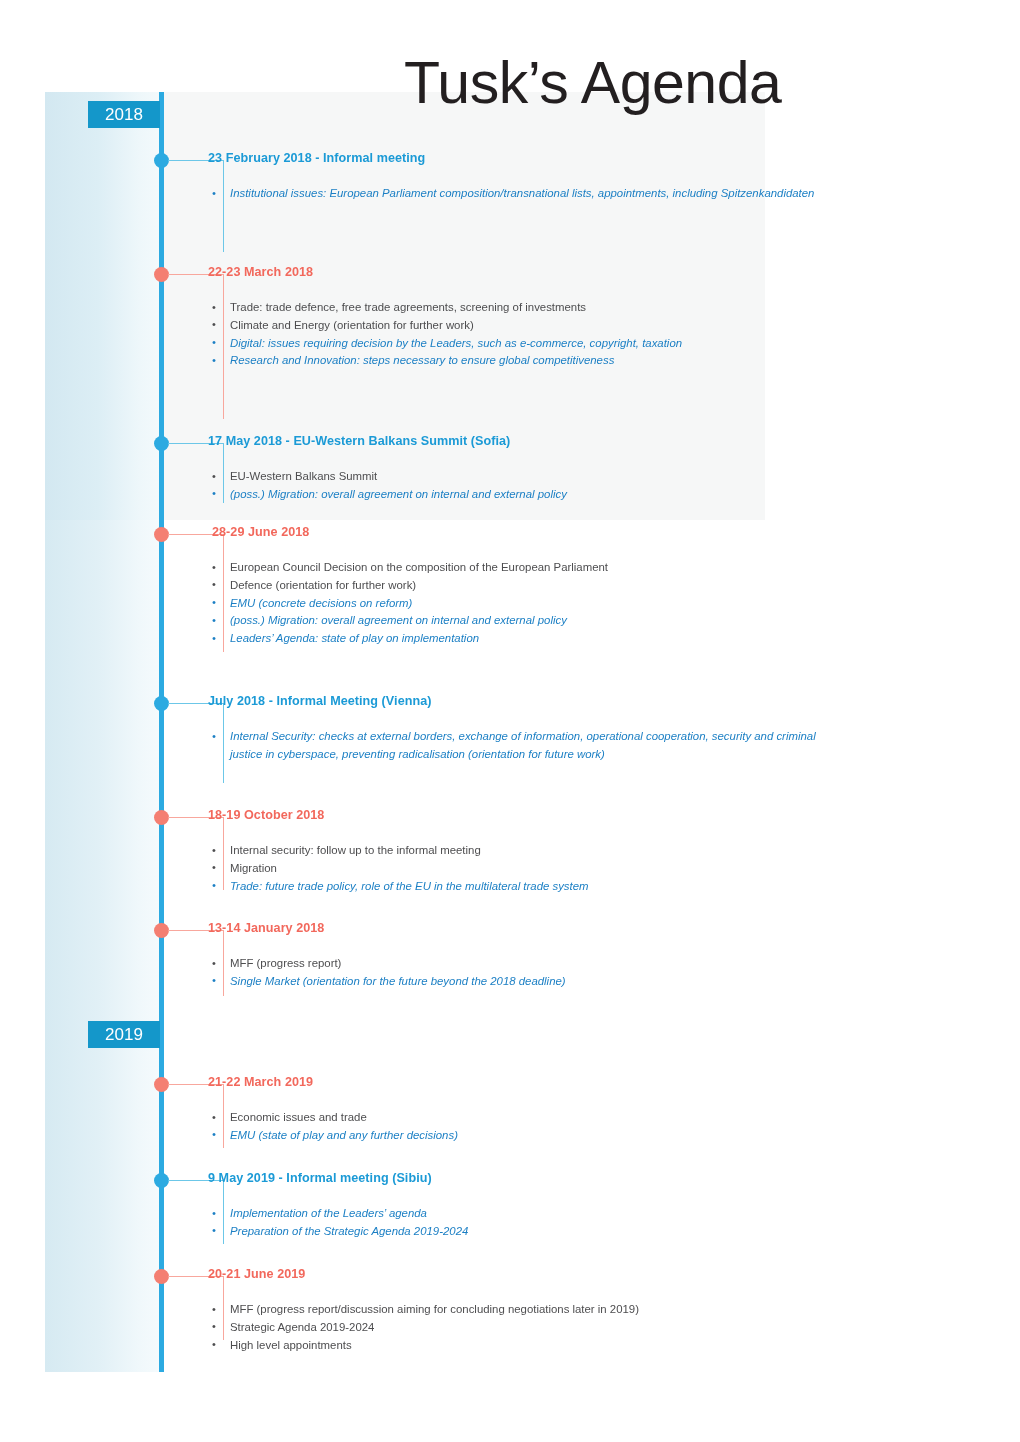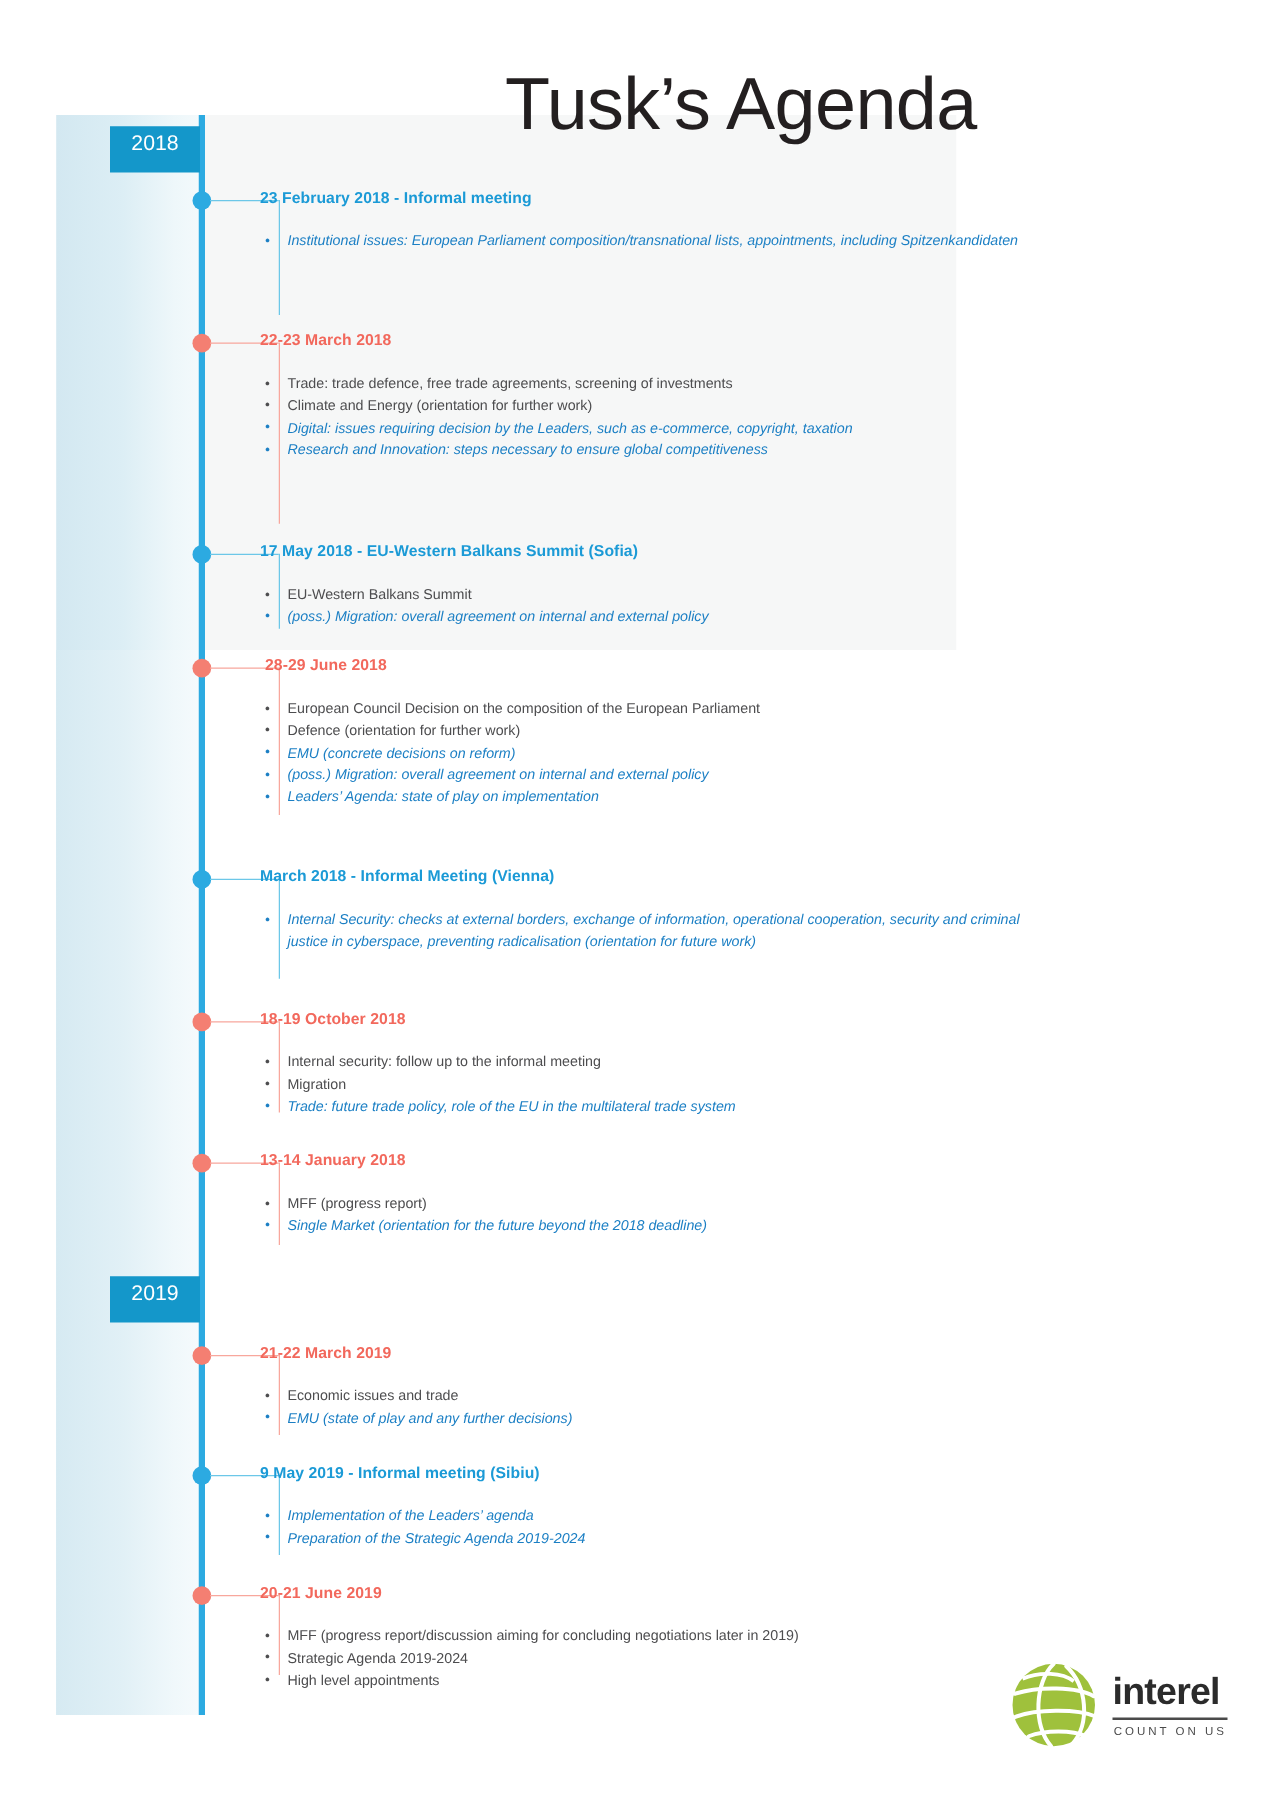--- a/index.html
+++ b/index.html
@@ -57,21 +57,21 @@
     white-space: nowrap;
   }
 
   
   .year-badge {
     position: absolute;
     background: #1497ca;
     color: #ffffff;
     font-size: 17px;
     line-height: 27px;
-    height: 37px;
+    height: 27px;
     width: 72px;
     text-align: center;
     font-weight: 400;
   }
   .year-2018 { left: 88px; top: 101px; }
   .year-2019 { left: 88px; top: 1021px; }
 
   
   .spine {
     position: absolute;
@@ -258,21 +258,21 @@
           <li>Defence (orientation for further work)</li>
           <li class="hl">EMU (concrete decisions on reform)</li>
           <li class="hl">(poss.) Migration: overall agreement on internal and external policy</li>
           <li class="hl">Leaders’ Agenda: state of play on implementation</li>
         </ul>
       </div>
       <div class="entry" style="top: 696px;">
         <div class="dot blue"></div>
         <div class="connector-h blue" style="width: 55px;"></div>
         <div class="connector-v blue" style="left: 223px; height: 80px;"></div>
-        <div class="entry-head blue">March 2018 - Informal Meeting (Vienna)</div>
+        <div class="entry-head blue">July 2018 - Informal Meeting (Vienna)</div>
         <ul class="bullets">
           <li class="hl">Internal Security: checks at external borders, exchange of information, operational cooperation, security and criminal justice in cyberspace, preventing radicalisation (orientation for future work)</li>
         </ul>
       </div>
       <div class="entry" style="top: 810px;">
         <div class="dot red"></div>
         <div class="connector-h red" style="width: 55px;"></div>
         <div class="connector-v red" style="left: 223px; height: 73px;"></div>
         <div class="entry-head red">18-19 October 2018</div>
         <ul class="bullets">
@@ -317,30 +317,14 @@
         <div class="connector-v red" style="left: 223px; height: 64px;"></div>
         <div class="entry-head red">20-21 June 2019</div>
         <ul class="bullets">
           <li>MFF (progress report/discussion aiming for concluding negotiations later in 2019)</li>
           <li>Strategic Agenda 2019-2024</li>
           <li>High level appointments</li>
         </ul>
       </div>
     </div>
 
-  <div class="logo">
-    <svg class="logo-globe" viewBox="0 0 74 74">
-      <circle cx="37" cy="37" r="33" fill="#9fc13c"></circle>
-      <g fill="none" stroke="#ffffff" stroke-width="3.2" stroke-linecap="round">
-        <path d="M37 4 C 22 18, 20 54, 35 70"></path>
-        <path d="M47 6 C 64 22, 66 52, 52 68"></path>
-        <path d="M6 28 C 24 22, 56 22, 69 30"></path>
-        <path d="M5 47 C 22 40, 56 40, 70 46"></path>
-        <path d="M17 62 C 30 57, 52 57, 63 62"></path>
-      </g>
-      <path d="M12 16 C 26 10, 44 11, 53 18" fill="none" stroke="#ffffff" stroke-width="3"></path>
-    </svg>
-    <div class="logo-word">interel</div>
-    <div class="logo-rule"></div>
-    <div class="logo-tag">COUNT ON US</div>
-  </div>
 
 </div>
 
 </body></html>

